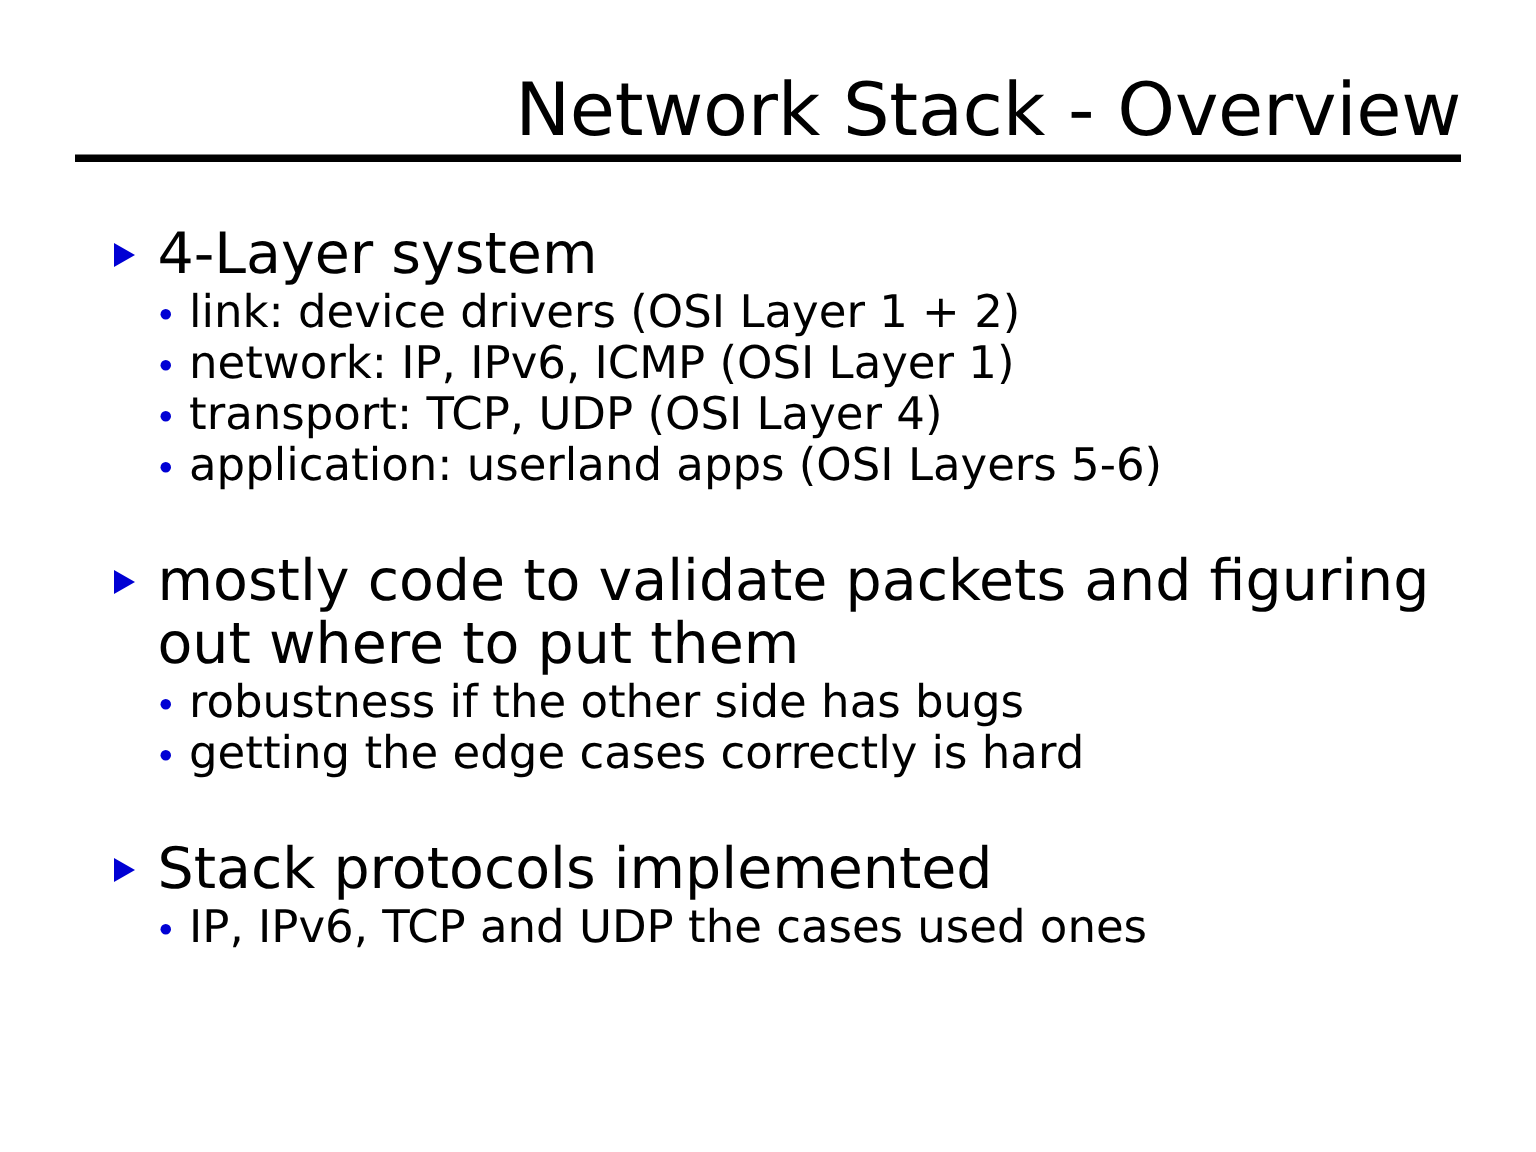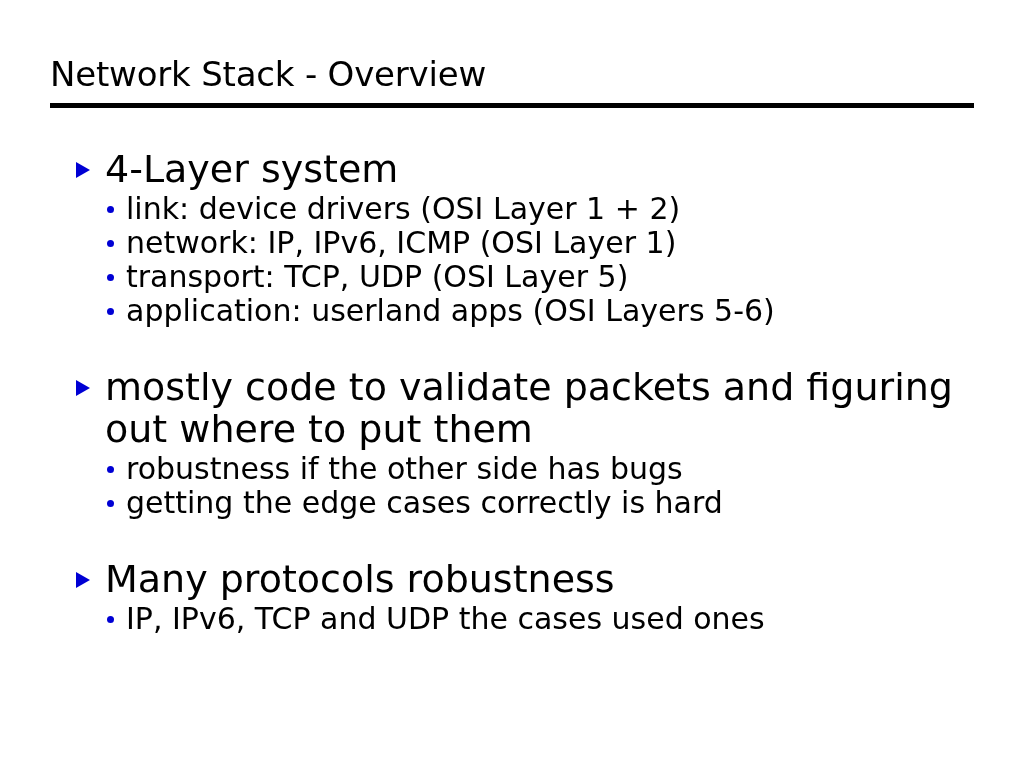--- a/index.html
+++ b/index.html
@@ -25,27 +25,28 @@
   }
 
   
   .title-block {
     position: absolute;
     left: 50px;
     top: 48px;
     width: 924px;
   }
   .slide-title {
-    font-size: 34px;
+    font-size: 49px;
     line-height: 52px;
     font-weight: normal;
     letter-spacing: -0.2px;
     color: #000000;
     white-space: nowrap;
     margin: 0;
+    text-align: right;
   }
   .title-rule {
     margin-top: 3px;
     width: 924px;
     height: 5px;
     background: #000000;
   }
 
   
   .body-block {
@@ -132,21 +133,21 @@
         <li class="lvl2">
           <span class="dot"></span>
           <span class="lvl2-text">link: device drivers (OSI Layer 1 + 2)</span>
         </li>
         <li class="lvl2">
           <span class="dot"></span>
           <span class="lvl2-text">network: IP, IPv6, ICMP (OSI Layer 1)</span>
         </li>
         <li class="lvl2">
           <span class="dot"></span>
-          <span class="lvl2-text">transport: TCP, UDP (OSI Layer 5)</span>
+          <span class="lvl2-text">transport: TCP, UDP (OSI Layer 4)</span>
         </li>
         <li class="lvl2">
           <span class="dot"></span>
           <span class="lvl2-text">application: userland apps (OSI Layers 5-6)</span>
         </li>
       </ul>
     </div>
 
     <div class="group">
       <div class="lvl1">
@@ -161,21 +162,21 @@
         <li class="lvl2">
           <span class="dot"></span>
           <span class="lvl2-text">getting the edge cases correctly is hard</span>
         </li>
       </ul>
     </div>
 
     <div class="group">
       <div class="lvl1">
         <span class="tri"></span>
-        <span class="lvl1-text">Many protocols robustness</span>
+        <span class="lvl1-text">Stack protocols implemented</span>
       </div>
       <ul class="lvl2-list">
         <li class="lvl2">
           <span class="dot"></span>
           <span class="lvl2-text">IP, IPv6, TCP and UDP the cases used ones</span>
         </li>
       </ul>
     </div>
 
   </div>

